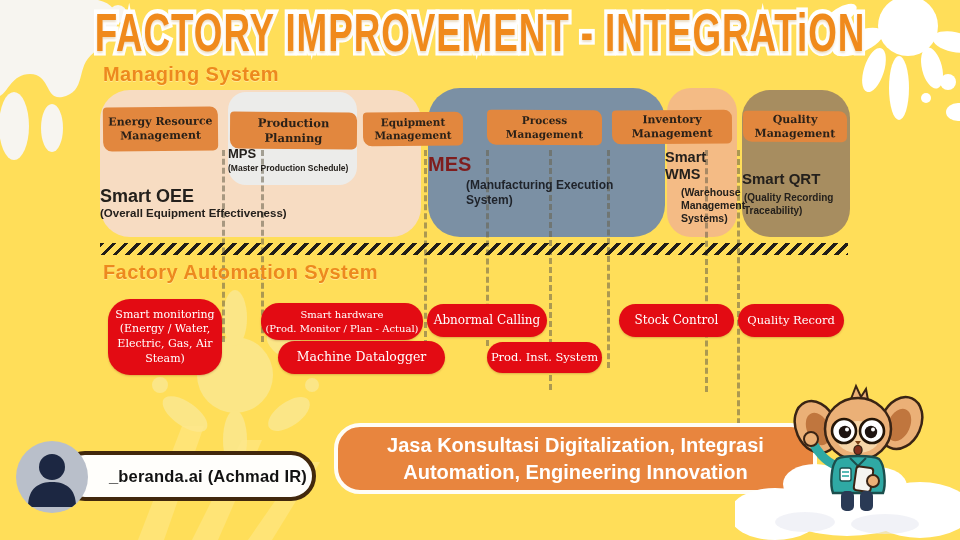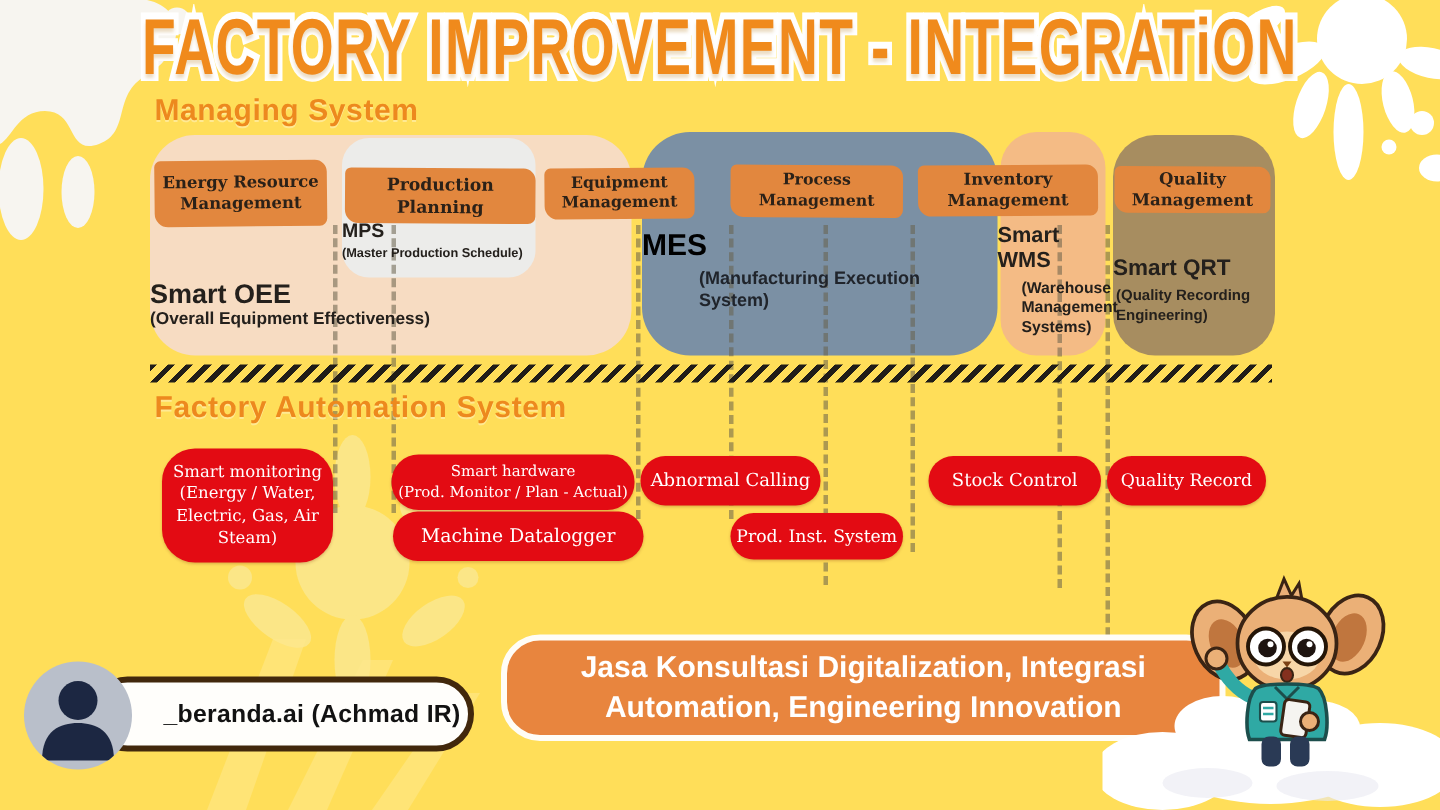--- a/index.html
+++ b/index.html
@@ -65,21 +65,21 @@
   #banner-process{left:487px;top:110px;width:115px;height:35px;font-size:10.5px;transform:rotate(.3deg);}
   #banner-inventory{left:612px;top:110px;width:120px;height:34px;font-size:11px;transform:rotate(-.4deg);}
   #banner-quality{left:743px;top:111px;width:104px;height:31px;font-size:11px;transform:rotate(.3deg);}
 
   
   .syslabel{z-index:15;text-align:left;color:#24201C;font-weight:bold;}
   #mps-title{left:228px;top:146px;width:129px;font-size:13px;}
   #mps-sub{left:228px;top:163px;width:129px;font-size:8.5px;}
   #oee-title{left:100px;top:186px;width:321px;font-size:18px;}
   #oee-sub{left:100px;top:207px;width:321px;font-size:11.5px;}
-  #mes-title{left:428px;top:153px;width:237px;font-size:20px;color:#000000;}
+  #mes-title{left:428px;top:153px;width:237px;font-size:20px;color:#7f1d1d;}
   #mes-sub{left:466px;top:178px;width:160px;font-size:12px;color:#20242B;line-height:1.25;}
   #wms-title{left:665px;top:149px;width:74px;font-size:14.5px;line-height:1.2;}
   #wms-sub{left:681px;top:186px;width:78px;font-size:10.5px;line-height:1.25;}
   #qrt-title{left:742px;top:170px;width:108px;font-size:15px;}
   #qrt-sub{left:744px;top:191px;width:104px;font-size:10px;line-height:1.3;}
 
   
   #divider{
     left:100px;top:243px;width:748px;height:12px;z-index:10;
     background:repeating-linear-gradient(135deg,#201D18 0 3.5px,transparent 3.5px 8.5px);
@@ -87,21 +87,21 @@
 
   
   .pill{
     z-index:30;background:#E30B13;color:#FFFFFF;border-radius:18px;
     font-family:"DejaVu Serif",serif;display:flex;align-items:center;justify-content:center;
     text-align:center;white-space:pre;line-height:1.32;
     box-shadow:0 1px 2px rgba(120,30,10,.25);
   }
   #pill-0{left:108px;top:299px;width:114px;height:76px;font-size:11px;border-radius:22px;}
   #pill-1{left:261px;top:303px;width:162px;height:37px;font-size:10px;}
-  #pill-2{left:262px;top:341px;width:167px;height:33px;font-size:12.5px;}
+  #pill-2{left:278px;top:341px;width:167px;height:33px;font-size:12.5px;}
   #pill-3{left:427px;top:304px;width:120px;height:33px;font-size:12px;}
   #pill-4{left:487px;top:342px;width:115px;height:31px;font-size:11.5px;}
   #pill-5{left:556px;top:386px;width:151px;height:31px;font-size:11.5px;}
   #pill-6{left:619px;top:304px;width:115px;height:33px;font-size:12px;}
   #pill-7{left:738px;top:304px;width:106px;height:33px;font-size:11.5px;}
 
   
   #footer-banner{
     left:334px;top:423px;width:483px;height:71px;z-index:40;
     background:#E8853E;border:4px solid #FFFDF6;border-radius:26px;
@@ -200,21 +200,21 @@
 
   <div class="abs syslabel" id="mps-title">MPS</div>
   <div class="abs syslabel" id="mps-sub">(Master Production Schedule)</div>
   <div class="abs syslabel" id="oee-title">Smart OEE</div>
   <div class="abs syslabel" id="oee-sub">(Overall Equipment Effectiveness)</div>
   <div class="abs syslabel" id="mes-title">MES</div>
   <div class="abs syslabel" id="mes-sub">(Manufacturing Execution System)</div>
   <div class="abs syslabel" id="wms-title">Smart WMS</div>
   <div class="abs syslabel" id="wms-sub">(Warehouse Management Systems)</div>
   <div class="abs syslabel" id="qrt-title">Smart QRT</div>
-  <div class="abs syslabel" id="qrt-sub">(Quality Recording Engineering)</div>
+  <div class="abs syslabel" id="qrt-sub">(Quality Recording Traceability)</div>
 
   <div class="abs" id="divider"></div>
 
   <div class="abs pill" id="pill-0">Smart monitoring
 (Energy / Water,
 Electric, Gas, Air
 Steam)</div>
   <div class="abs pill" id="pill-1">Smart hardware
 (Prod. Monitor / Plan - Actual)</div>
   <div class="abs pill" id="pill-2">Machine Datalogger</div>

